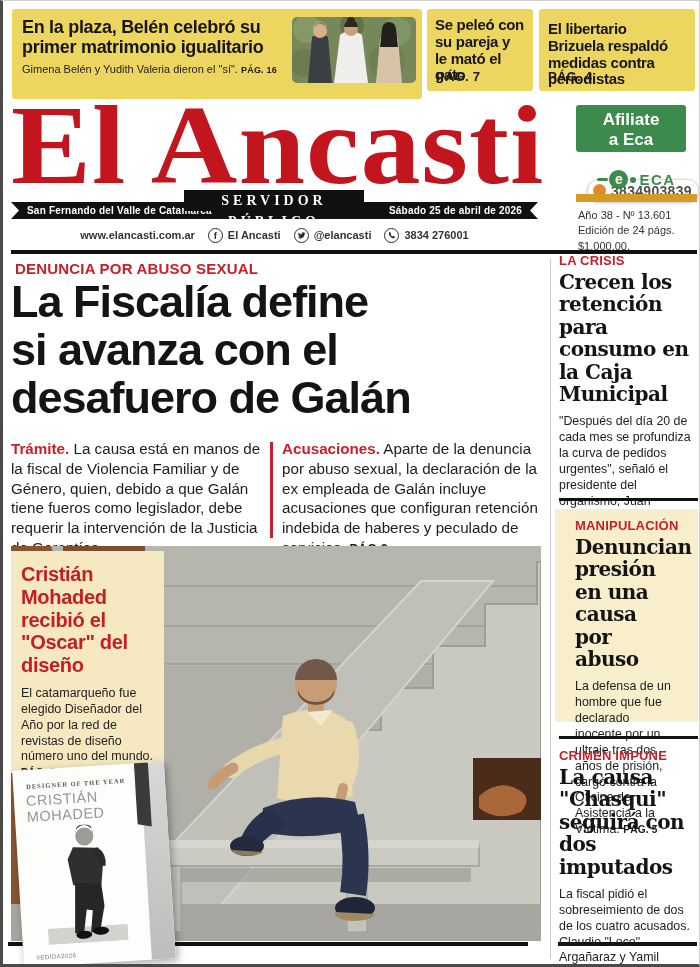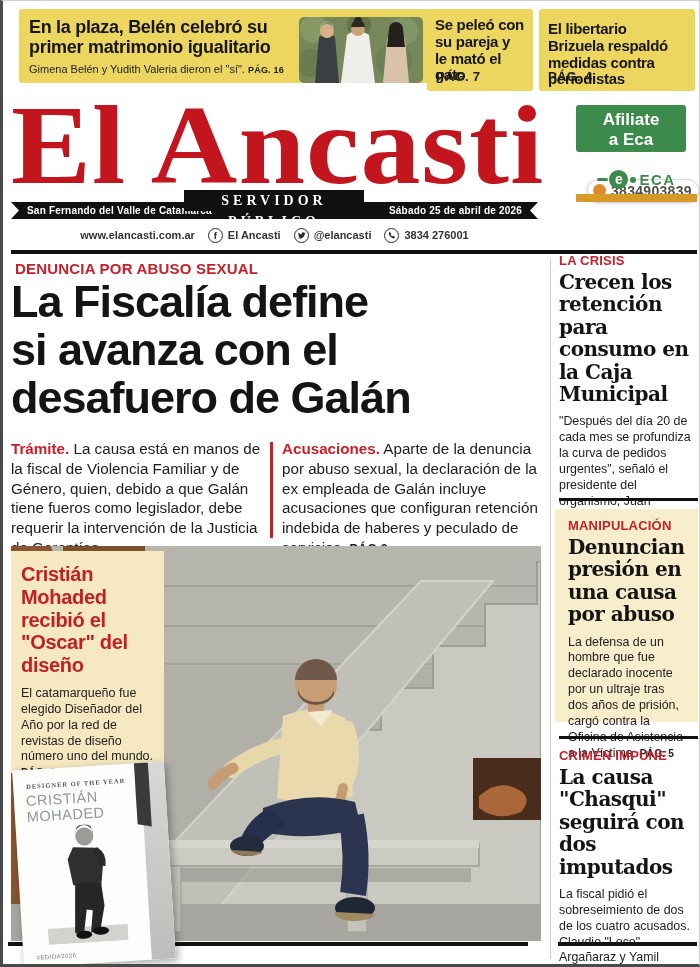--- a/index.html
+++ b/index.html
@@ -7,21 +7,21 @@
   #page {
     position:relative; width:700px; height:967px; background:#ffffff;
     margin:0 auto; overflow:hidden;
     border-left:3px solid #4a4a4a; border-bottom:3px solid #4a4a4a;
     border-top:1px solid #cfcfcf; border-right:1px solid #cfcfcf;
   }
   .abs { position:absolute; }
 
   
   .ybox { background:#edd65f; border-radius:3px; }
-  .lead-box { left:16px; top:8px; width:410px; height:74px; padding:8px 10px; }
+  .lead-box { left:9px; top:8px; width:410px; height:90px; padding:8px 10px; }
   .lead-head { width:276px; font-size:18px; line-height:1.12; font-weight:bold; color:#161616; letter-spacing:-0.3px; }
   .lead-sub { margin-top:6px; font-size:11px; color:#222; }
   .pref { font-weight:bold; font-size:0.82em; color:#1c1c1c; letter-spacing:0.2px; }
   .lead-photo { position:absolute; right:6px; top:8px; width:124px; height:66px; border-radius:5px; overflow:hidden; }
   .brief-box1 { left:424px; top:8px; width:106px; height:82px; padding:8px 8px; }
   .brief-box2 { left:536px; top:8px; width:156px; height:82px; padding:12px 9px; }
   .brief-head { font-size:15px; line-height:1.12; font-weight:bold; color:#161616; letter-spacing:-0.3px; }
   .brief-pref { position:absolute; left:9px; bottom:7px; }
 
   
@@ -100,21 +100,21 @@
   .rule-rcol-bottom { left:555px; top:941px; width:139px; height:3.5px; background:#111; }
 
   
   .col-divider { left:547px; top:258px; width:1px; height:700px; background:#c9c9c9; }
   .r-art { left:556px; width:139px; }
   .r-kicker { font-size:13px; }
   .r-head { margin-top:3px; font-family:"DejaVu Serif","Liberation Serif",serif; font-weight:bold;
     font-size:20px; line-height:1.12; color:#141414; letter-spacing:-0.5px; }
   .r-body { margin-top:9px; font-size:12.4px; line-height:1.28; color:#1d1d1d; }
   .r-rule { left:556px; width:139px; height:3px; background:#111; }
-  .r-ybox { left:552px; top:508px; width:143px; height:213px; background:#f8eecb; padding:9px 13px; }
+  .r-ybox { left:552px; top:508px; width:143px; height:213px; background:#f8eecb; padding:9px 20px; }
 </style>
 </head>
 <body>
 
 <div id="page">
 
   <div class="abs ybox lead-box">
     <div class="lead-head">En la plaza, Belén celebró su primer matrimonio igualitario</div>
     <div class="lead-sub">
       <span>Gimena Belén y Yudith Valeria dieron el "sí".</span>
@@ -191,20 +191,25 @@
     <div>a Eca</div>
   </div>
   <div class="abs eca-pill">
     <span class="eca-pill-dot"></span>
     <span class="eca-pill-num">3834903839</span>
   </div>
   <div class="abs eca-logo">
     <span class="eca-dash"></span><span class="eca-e">e</span><span class="eca-dot"></span><span class="eca-text">ECA</span>
   </div>
   <div class="abs gold-bar"></div>
+  <div class="abs edition">
+    <div>Año 38 - Nº 13.601</div>
+    <div>Edición de 24 págs.</div>
+    <div>$1.000,00.</div>
+  </div>
 
   <div class="abs main-rule"></div>
 
   <div class="abs kicker lead-kicker">DENUNCIA POR ABUSO SEXUAL</div>
   <h1 class="abs main-headline">
     <span>La Fiscalía define</span><br>
     <span>si avanza con el</span><br>
     <span>desafuero de Galán</span>
   </h1>
 

